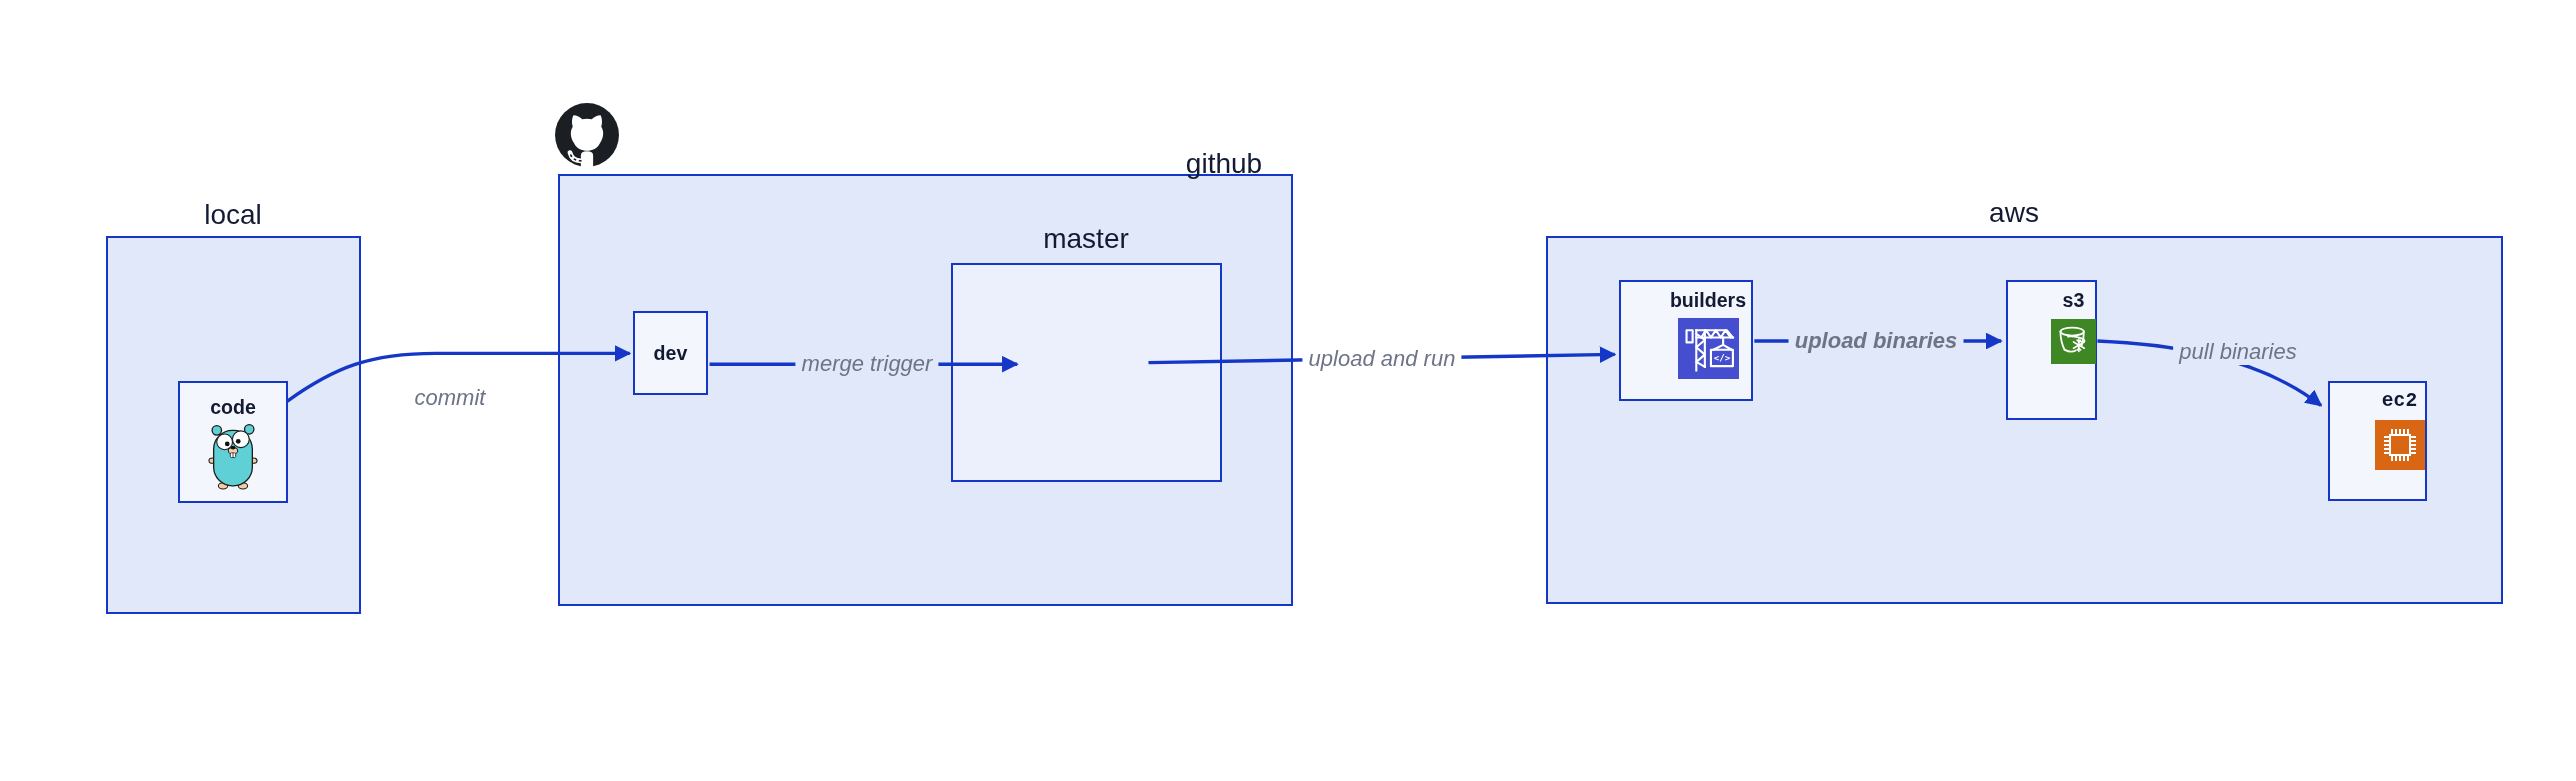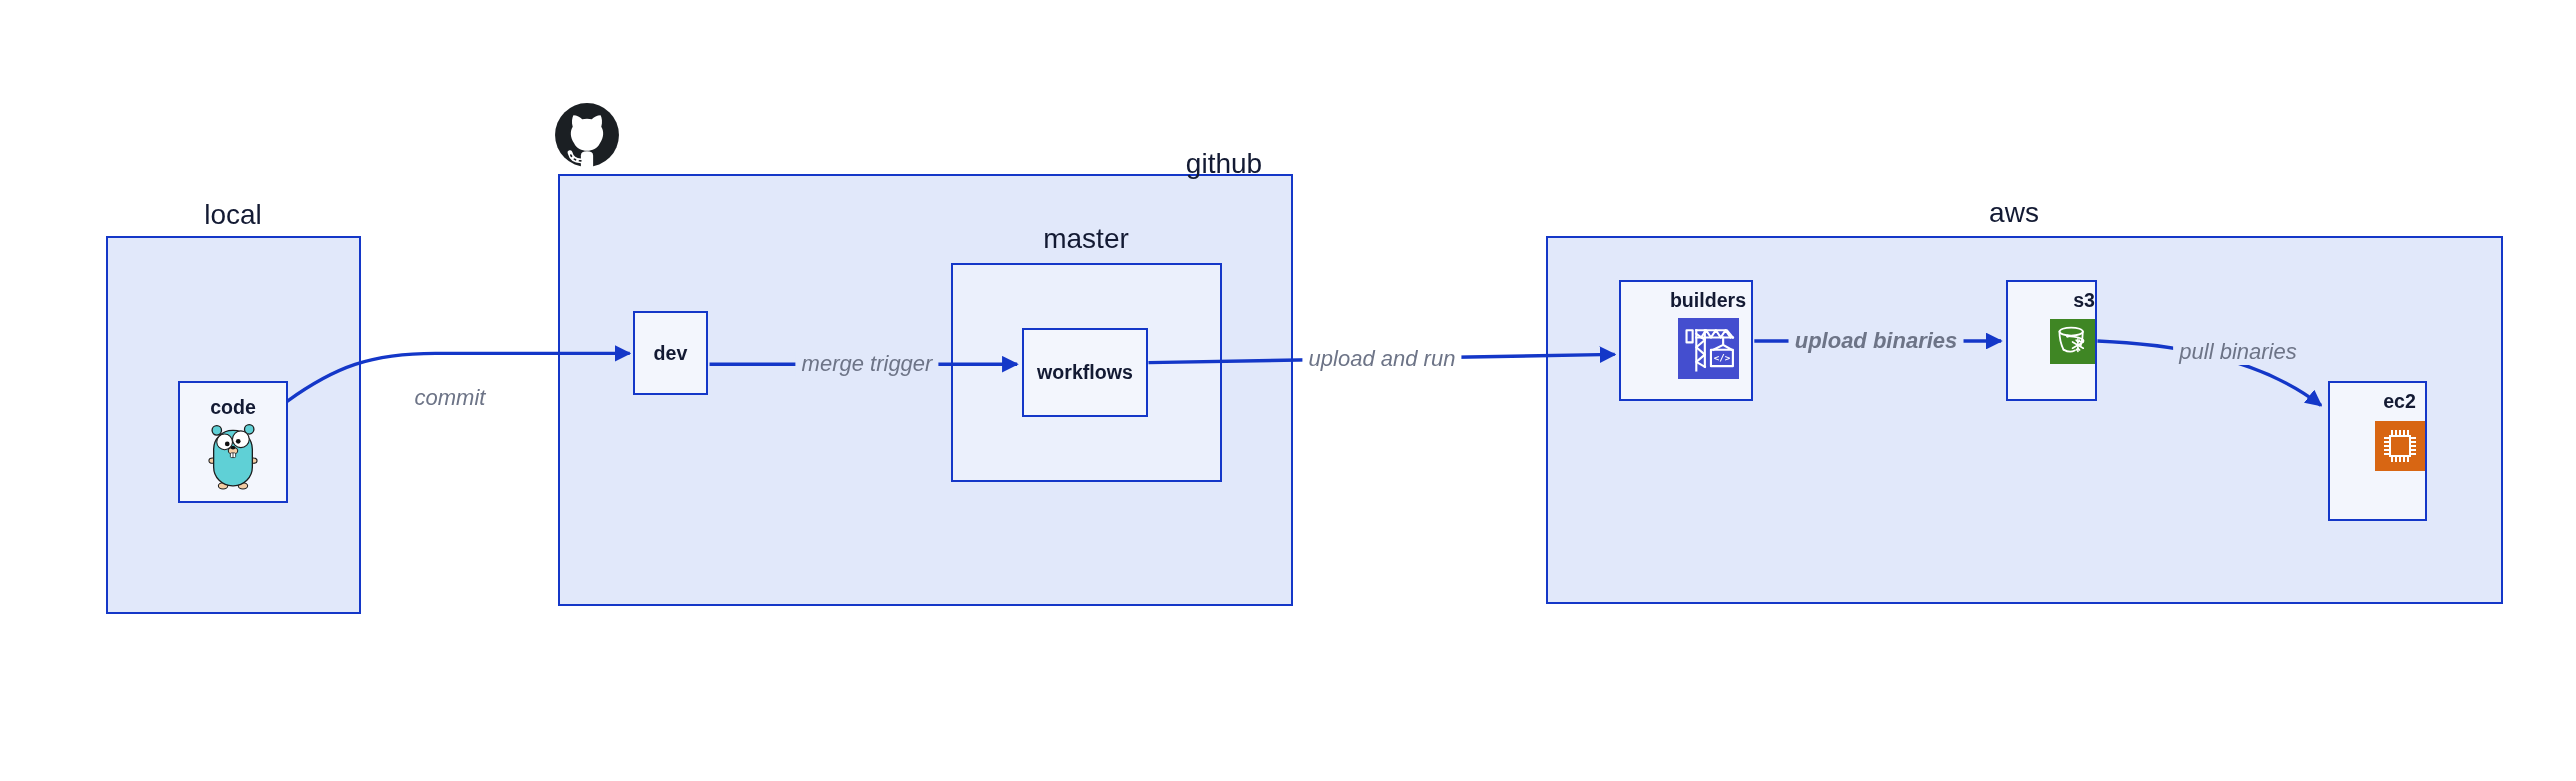--- a/index.html
+++ b/index.html
@@ -87,44 +87,41 @@
       <ellipse cx="55" cy="49" rx="4.5" ry="3.5" style="fill:#111;"></ellipse>
       <rect x="50" y="59" width="10" height="9" rx="2" style="fill:#fff;stroke:#1c1c1c;stroke-width:1.5;"></rect>
       <line x1="55" y1="59" x2="55" y2="68" style="stroke:#1c1c1c;stroke-width:1.5;"></line>
     </svg>
   </div>
 
   <div class="node centered" style="left:633px;top:311px;width:75px;height:84px;">
     <div class="nlabel">dev</div>
   </div>
 
-  <div class="node centered" style="left:1022px;top:328px;width:126px;height:89px;">
-    <div class="nlabel">workflows</div>
-  </div>
 
   <div class="node pad-sm" style="left:1619px;top:280px;width:134px;height:121px;">
     <div class="nlabel">builders</div>
     <svg class="iconbox" style="margin-top:6.2px;" width="61" height="61" viewBox="0 0 100 100">
       <rect x="0" y="0" width="100" height="100" style="fill:var(--codebuild-bg);"></rect>
       <g style="fill:none;stroke:#fff;stroke-width:3.5;stroke-linejoin:round;stroke-linecap:square;">
         <rect x="14" y="20" width="10" height="20"></rect>
         <path d="M30 20 V86"></path>
         <path d="M44 20 V80"></path>
         <path d="M30 26 L44 36 L30 48 L44 60 L30 72 L44 80"></path>
         <path d="M30 20 H80 L90 32"></path>
         <path d="M30 32 H90"></path>
         <path d="M38 32 L46 20 L54 32 L62 20 L70 32 L78 20 L86 32"></path>
         <path d="M74 32 V44 L58 52 M74 44 L88 52"></path>
         <rect x="54" y="52" width="36" height="27"></rect>
       </g>
       <text x="72" y="71" text-anchor="middle" style="fill:#fff;font-family:'DejaVu Sans Mono',monospace;font-size:15px;font-weight:bold;">&lt;/&gt;</text>
     </svg>
   </div>
 
-  <div class="node pad-sm" style="left:2006px;top:280px;width:91px;height:121px;align-items:flex-end;">
+  <div class="node pad-sm" style="left:2006px;top:280px;width:91px;height:140px;">
     <div class="nlabel">s3</div>
     <svg class="iconbox" style="margin-top:7.2px;" width="45" height="45" viewBox="0 0 100 100">
       <rect x="0" y="0" width="100" height="100" style="fill:var(--s3-green);"></rect>
       <g style="fill:none;stroke:#fff;stroke-width:4;stroke-linecap:round;">
         <ellipse cx="47" cy="28" rx="26" ry="9"></ellipse>
         <path d="M21 28 C21 43 26 60 30 68"></path>
         <path d="M73 28 C73 41 71 52 68 60"></path>
         <path d="M30 68 Q44 76 55 70"></path>
         <path d="M39 38 C58 39 71 43 74 47 C76 50 71 52 66 50"></path>
       </g>
@@ -134,21 +131,21 @@
         <line x1="50" y1="51" x2="74" y2="65"></line>
         <line x1="74" y1="51" x2="50" y2="65"></line>
         <line x1="58" y1="47" x2="62" y2="51"></line>
         <line x1="66" y1="47" x2="62" y2="51"></line>
         <line x1="58" y1="69" x2="62" y2="65"></line>
         <line x1="66" y1="69" x2="62" y2="65"></line>
       </g>
     </svg>
   </div>
 
-  <div class="node pad-sm" style="left:2328px;top:381px;width:99px;height:140px;">
+  <div class="node pad-sm" style="left:2328px;top:381px;width:99px;height:120px;font-family:Liberation Mono, monospace;">
     <div class="nlabel">ec2</div>
     <svg class="iconbox" style="margin-top:8.2px;" width="50" height="50" viewBox="0 0 100 100">
       <rect x="0" y="0" width="100" height="100" style="fill:var(--ec2-orange);"></rect>
       <g style="fill:none;stroke:#fff;stroke-width:4;">
         <rect x="30" y="30" width="40" height="40"></rect>
         <path d="M34 18 V30 M42 18 V30 M50 18 V30 M58 18 V30 M66 18 V30"></path>
         <path d="M34 70 V82 M42 70 V82 M50 70 V82 M58 70 V82 M66 70 V82"></path>
         <path d="M18 34 H30 M18 42 H30 M18 50 H30 M18 58 H30 M18 66 H30"></path>
         <path d="M70 34 H82 M70 42 H82 M70 50 H82 M70 58 H82 M70 66 H82"></path>
       </g>

